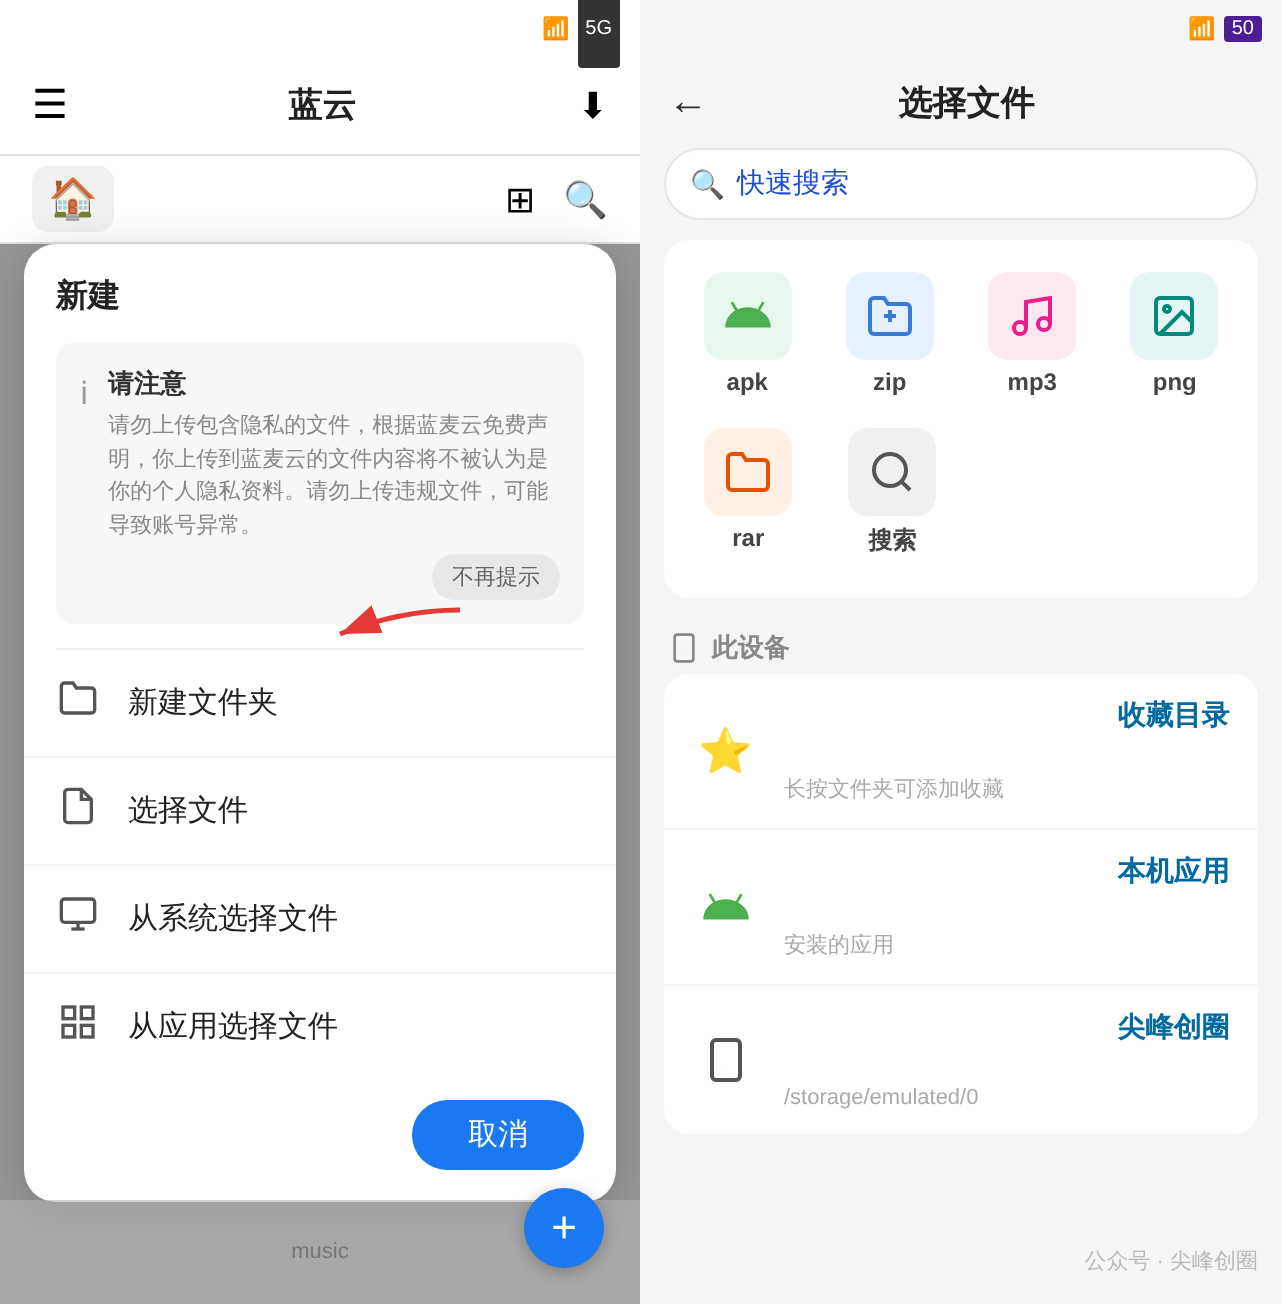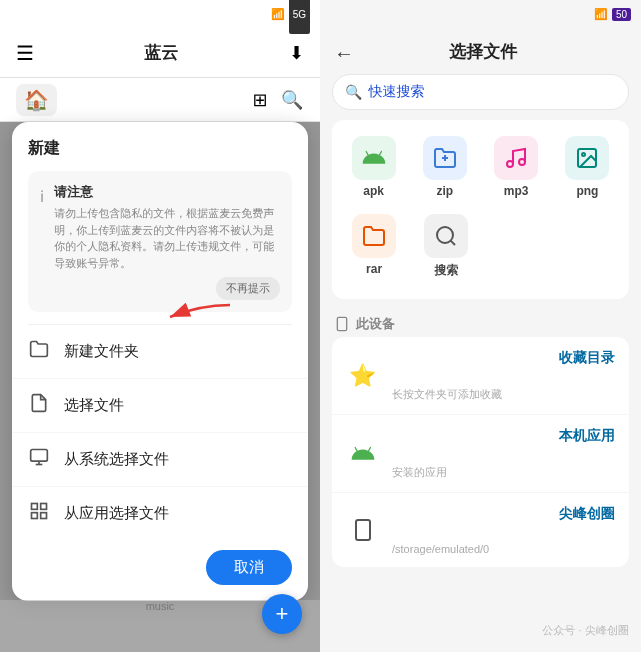--- a/index.html
+++ b/index.html
@@ -481,21 +481,21 @@
       <svg width="90" height="40" viewBox="0 0 90 40">
         <defs>
           <marker id="arrowhead" markerWidth="8" markerHeight="6" refX="8" refY="3" orient="auto">
             <polygon points="0 0, 8 3, 0 6" fill="#e53935"></polygon>
           </marker>
         </defs>
         <path d="M 80 8 Q 50 8 20 20" stroke="#e53935" stroke-width="2.5" fill="none" marker-end="url(#arrowhead)"></path>
       </svg>
     </div>
 
-    <div style="position:absolute;bottom:0;left:0;right:0;height:52px;background:rgba(180,180,180,0.6);display:flex;justify-content:center;">
+    <div style="position:absolute;bottom:0;left:0;right:0;height:52px;background:rgba(180,180,180,0.6);display:flex;align-items:center;justify-content:center;">
       <span style="font-size:11px;color:#777;">music</span>
     </div>
 
     <div class="left-fab">
       <span>+</span>
     </div>
 
   </div>
 </div>
 

